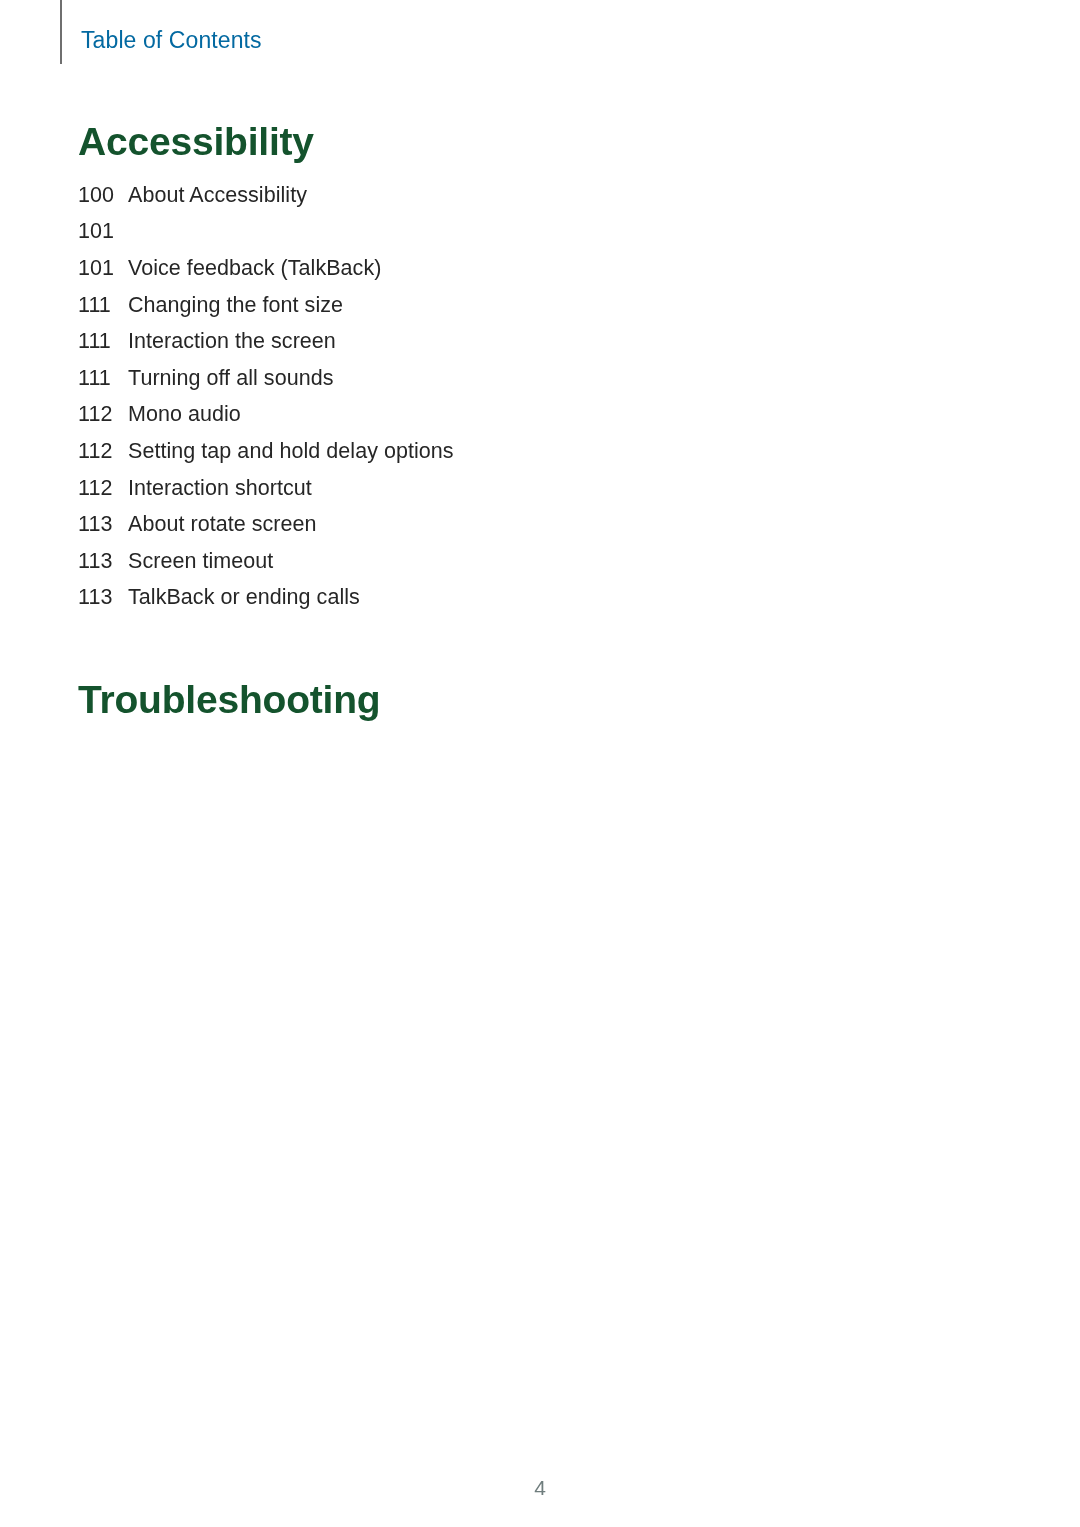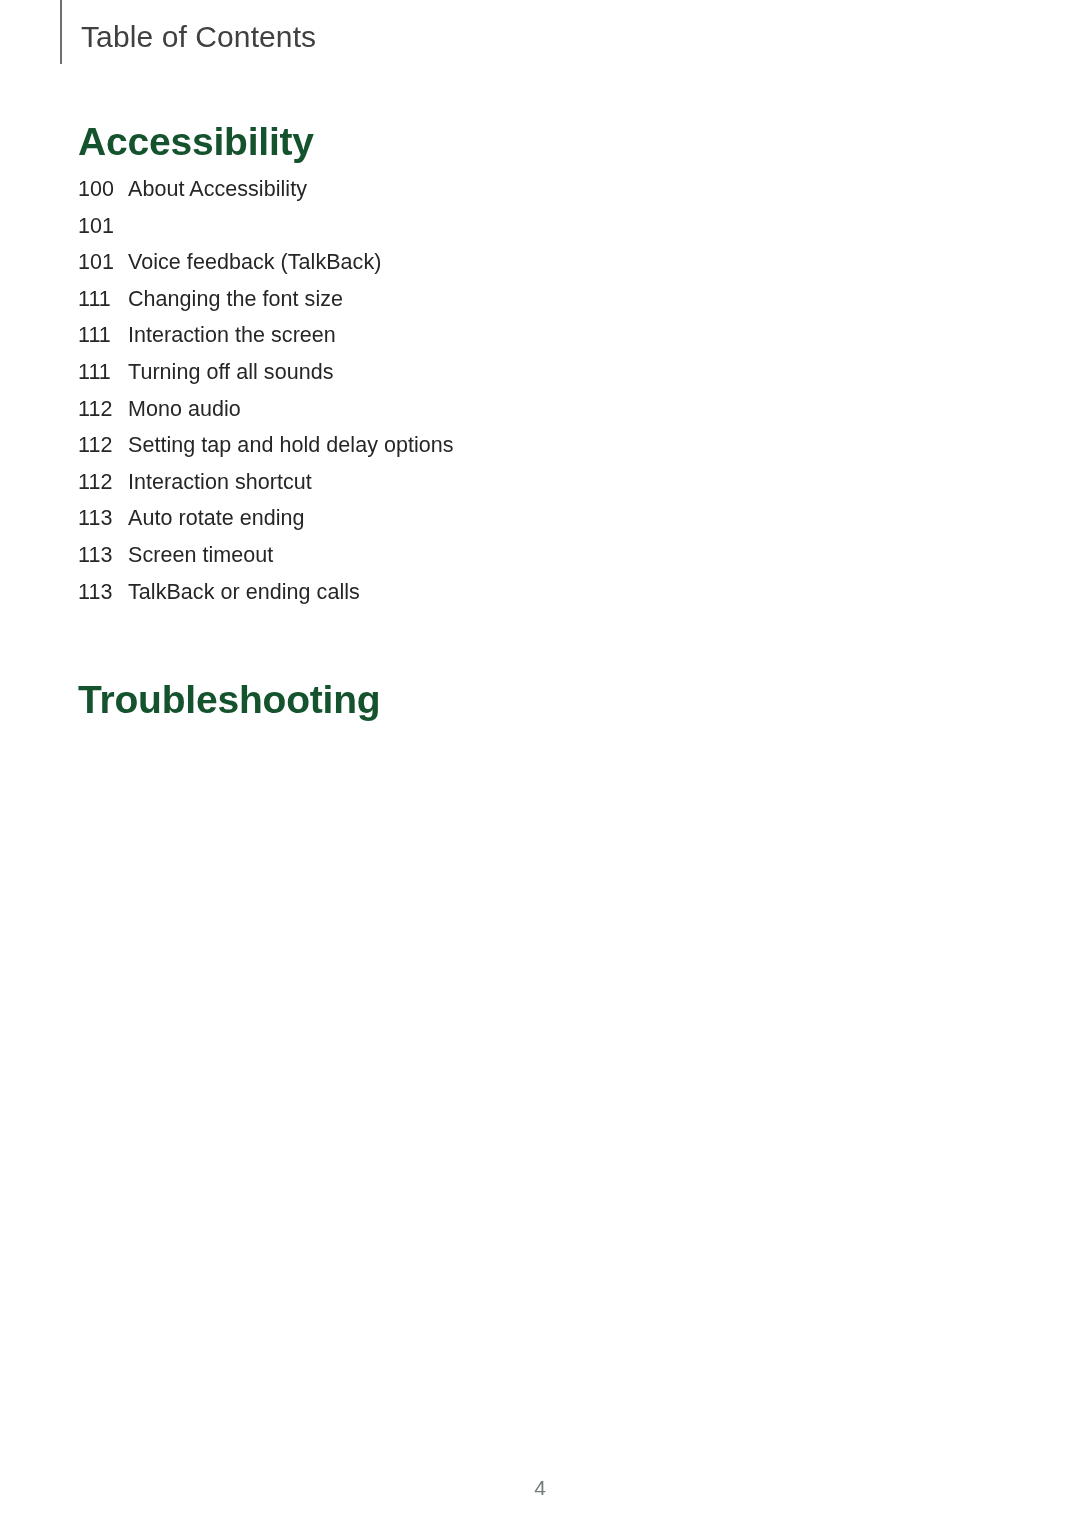--- a/index.html
+++ b/index.html
@@ -36,23 +36,23 @@
     position: absolute;
     left: 0;
     top: 0;
     width: 2px;
     height: 64px;
     background: #6f6f6f;
   }
   .header-title {
     margin-left: 21px;
     padding-bottom: 10px;
-    font-size: 30px;
+    font-size: 23px;
     font-weight: 400;
-    color: #404040;
+    color: #0369a1;
     letter-spacing: 0.1px;
     white-space: nowrap;
   }
 
   
   .section {
     position: absolute;
     left: 78px;
   }
   .section-title {
@@ -65,21 +65,21 @@
     white-space: nowrap;
   }
 
   .toc-list {
     list-style: none;
     margin: 0;
     padding: 0;
   }
   .toc-item {
     display: flex;
-    align-items: flex-start;
+    align-items: center;
     height: 36.6px;
     font-size: 21.5px;
     color: #262626;
     letter-spacing: 0.05px;
   }
   .toc-page {
     width: 50px;
     flex: 0 0 50px;
     text-align: left;
     color: #262626;
@@ -149,21 +149,21 @@
         <li class="toc-item">
           <span class="toc-page">112</span>
           <span class="toc-label">Setting tap and hold delay options</span>
         </li>
         <li class="toc-item">
           <span class="toc-page">112</span>
           <span class="toc-label">Interaction shortcut</span>
         </li>
         <li class="toc-item">
           <span class="toc-page">113</span>
-          <span class="toc-label">Auto rotate ending</span>
+          <span class="toc-label">About rotate screen</span>
         </li>
         <li class="toc-item">
           <span class="toc-page">113</span>
           <span class="toc-label">Screen timeout</span>
         </li>
         <li class="toc-item">
           <span class="toc-page">113</span>
           <span class="toc-label">TalkBack or ending calls</span>
         </li>
       </ul>

